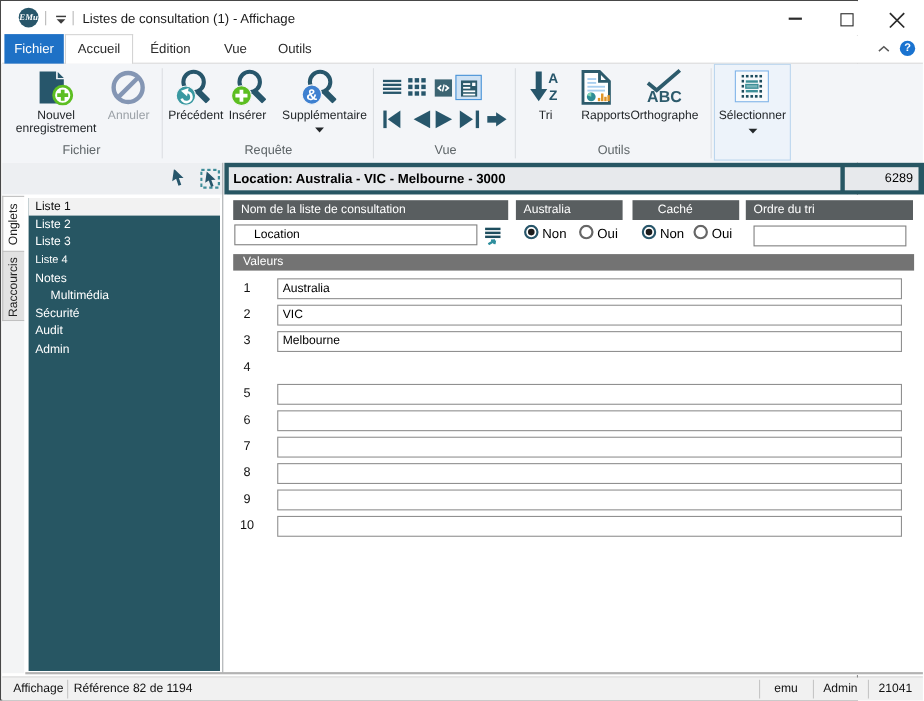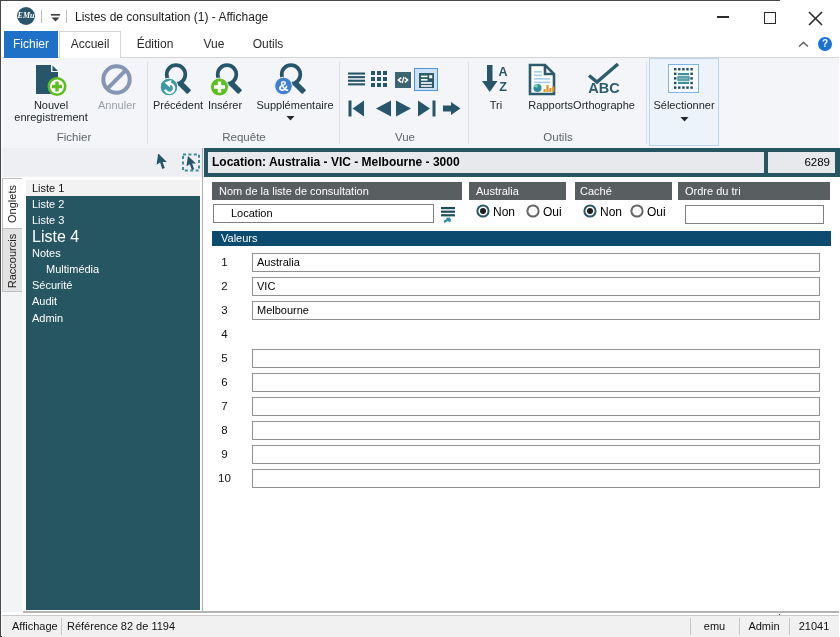--- a/index.html
+++ b/index.html
@@ -233,33 +233,33 @@
 <div class="abs" style="left:1px;top:177px;width:20px;height:51px;background:#fdfdfd;border:1px solid #bdbdbd;border-right:none;"></div>
 <div class="abs vtab" style="left:-15px;top:192.5px;width:52px;height:20px;transform:rotate(-90deg);font-size:11px;color:#222;text-align:center;line-height:20px;">Onglets</div>
 <div class="abs" style="left:1px;top:228px;width:20px;height:63px;background:#e2e2e2;border:1px solid #bdbdbd;border-right:none;border-top:none;"></div>
 <div class="abs vtab" style="left:-21px;top:249.5px;width:64px;height:20px;transform:rotate(-90deg);font-size:11px;color:#222;text-align:center;line-height:20px;">Raccourcis</div>
 <div class="abs" style="left:1px;top:291px;width:20px;height:320px;background:#f3f4f5;"></div>
 
 <div class="abs" style="left:25px;top:179px;width:174px;height:430px;background:#275663;">
   <div style="height:16.2px;background:#f2f2f2;color:#101010;font-size:11px;line-height:16px;padding-left:6px;">Liste 1</div>
   <div style="height:16.2px;color:#fff;font-size:11px;line-height:16px;padding-left:6px;">Liste 2</div>
   <div style="height:16.2px;color:#fff;font-size:11px;line-height:16px;padding-left:6px;">Liste 3</div>
-  <div style="height:16.2px;color:#fff;font-size:16px;line-height:16px;padding-left:6px;">Liste 4</div>
+  <div style="height:16.2px;color:#fff;font-size:10px;line-height:16px;padding-left:6px;">Liste 4</div>
   <div style="height:16.2px;color:#fff;font-size:11px;line-height:16px;padding-left:6px;">Notes</div>
   <div style="height:16.2px;color:#fff;font-size:11px;line-height:16px;padding-left:20px;">Multimédia</div>
   <div style="height:16.2px;color:#fff;font-size:11px;line-height:16px;padding-left:6px;">Sécurité</div>
   <div style="height:16.2px;color:#fff;font-size:11px;line-height:16px;padding-left:6px;">Audit</div>
   <div style="height:16.2px;color:#fff;font-size:11px;line-height:16px;padding-left:6px;">Admin</div>
 </div>
 
 <div id="form" class="abs" style="left:203px;top:176px;width:636px;height:437px;background:#fff;">
 
   <div class="abs" style="left:8px;top:5px;width:250px;height:18px;background:#595e60;color:#fff;font-size:11px;line-height:18px;padding-left:7px;">Nom de la liste de consultation</div>
   <div class="abs" style="left:265px;top:5px;width:97px;height:18px;background:#595e60;color:#fff;font-size:11px;line-height:18px;padding-left:7px;">Australia</div>
-  <div class="abs" style="left:371px;top:5px;width:97px;height:18px;background:#595e60;color:#fff;font-size:11px;line-height:18px;padding-left:5px;">Caché</div>
+  <div class="abs" style="left:371px;top:5px;width:97px;height:18px;background:#595e60;color:#fff;font-size:11px;line-height:18px;padding-left:23px;">Caché</div>
   <div class="abs" style="left:474px;top:5px;width:152px;height:18px;background:#595e60;color:#fff;font-size:11px;line-height:18px;padding-left:7px;">Ordre du tri</div>
 
   <div class="abs" style="left:9px;top:27px;width:221px;height:19px;background:#fff;border:1px solid #808080;font-size:11px;line-height:17px;padding-left:17px;">Location</div>
   <svg class="abs" style="left:236px;top:29px;" width="17" height="17" viewBox="0 0 17 17">
     <rect x="1" y="1" width="14" height="2.2" fill="#1d4d5e"></rect>
     <rect x="1" y="4.6" width="14" height="2.2" fill="#1d4d5e"></rect>
     <rect x="1" y="8.2" width="14" height="2.2" fill="#1d4d5e"></rect>
     <path d="M4,16 L10,12.5 M10,12.5 l-3.6,0.4 M10,12.5 l-0.6,3.4" stroke="#2f8f9e" stroke-width="2.2" fill="none"></path>
   </svg>
 
@@ -276,21 +276,21 @@
         <circle cx="7" cy="7" r="5.6" fill="#fff" stroke="#28566a" stroke-width="2"></circle>
         <circle cx="7" cy="7" r="3" fill="#1c1c1c"></circle>
       </svg>
   <div class="abs" style="left:396px;top:28px;font-size:12px;color:#000;">Non</div>
   <svg class="abs" style="left:426px;top:27px;" width="14" height="14" viewBox="0 0 14 14">
         <circle cx="7" cy="7" r="5.6" fill="#fff" stroke="#666" stroke-width="2"></circle>
       </svg>
   <div class="abs" style="left:443px;top:28px;font-size:12px;color:#000;">Oui</div>
   <div class="abs" style="left:481px;top:28px;width:139px;height:19px;background:#fff;border:1px solid #808080;"></div>
 
-  <div class="abs" style="left:8px;top:54px;width:619px;height:15px;background:#0c4a6e;color:#fff;font-size:11px;line-height:15px;padding-left:9px;">Valeurs</div>
+  <div class="abs" style="left:8px;top:54px;width:619px;height:15px;background:#737373;color:#fff;font-size:11px;line-height:15px;padding-left:9px;">Valeurs</div>
   <div class="abs" style="left:7px;top:76px;width:27px;height:19px;text-align:center;font-size:11.5px;color:#111;line-height:19px;">1</div>
   <div class="abs" style="left:48px;top:76px;width:568px;height:19px;background:#fff;border:1px solid #909090;font-size:11px;line-height:17px;padding-left:4px;">Australia</div>
   <div class="abs" style="left:7px;top:100px;width:27px;height:19px;text-align:center;font-size:11.5px;color:#111;line-height:19px;">2</div>
   <div class="abs" style="left:48px;top:100px;width:568px;height:19px;background:#fff;border:1px solid #909090;font-size:11px;line-height:17px;padding-left:4px;">VIC</div>
   <div class="abs" style="left:7px;top:124px;width:27px;height:19px;text-align:center;font-size:11.5px;color:#111;line-height:19px;">3</div>
   <div class="abs" style="left:48px;top:124px;width:568px;height:19px;background:#fff;border:1px solid #909090;font-size:11px;line-height:17px;padding-left:4px;">Melbourne</div>
   <div class="abs" style="left:7px;top:148px;width:27px;height:19px;text-align:center;font-size:11.5px;color:#111;line-height:19px;">4</div>
   <div class="abs" style="left:7px;top:172px;width:27px;height:19px;text-align:center;font-size:11.5px;color:#111;line-height:19px;">5</div>
   <div class="abs" style="left:48px;top:172px;width:568px;height:19px;background:#fff;border:1px solid #909090;font-size:11px;line-height:17px;padding-left:4px;"></div>
   <div class="abs" style="left:7px;top:196px;width:27px;height:19px;text-align:center;font-size:11.5px;color:#111;line-height:19px;">6</div>

